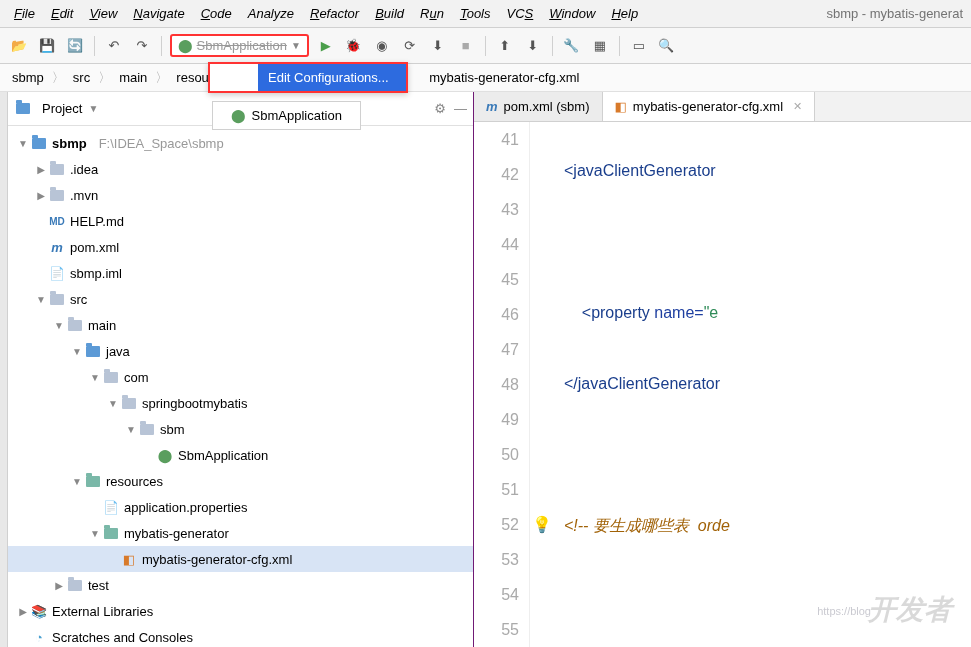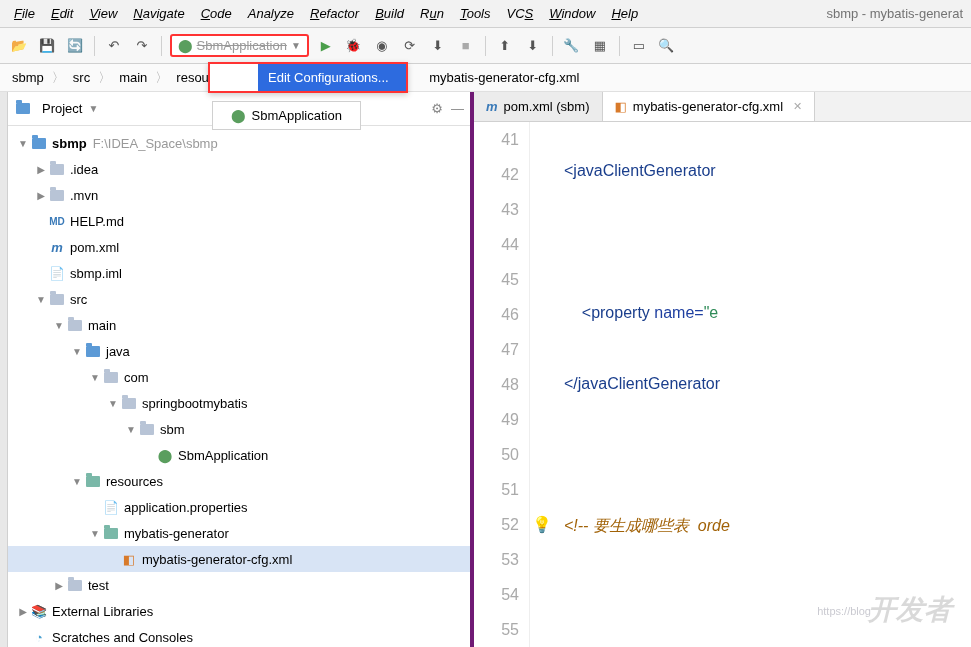--- a/index.html
+++ b/index.html
@@ -21,33 +21,33 @@
 .red-box { border: 2px solid #ff3333; padding: 2px 6px; }
 
 .breadcrumb { display: flex; align-items: center; height: 28px; background: #fafafa; border-bottom: 1px solid #e0e0e0; padding: 0 8px; gap: 4px; }
 .crumb { padding: 2px 4px; }
 .crumb-sep { color: #aaa; }
 
 .main { display: flex; height: calc(647px - 28px - 36px - 28px); }
 
 .left-gutter { width: 8px; background: #e8e8e8; border-right: 1px solid #d0d0d0; writing-mode: vertical-rl; }
 
-.project-panel { width: 466px; display: flex; flex-direction: column; border-right: 4px solid #701a75; background: #fff; }
+.project-panel { width: 466px; display: flex; flex-direction: column; border-right: 1px solid #701a75; background: #fff; }
 .proj-header { display: flex; align-items: center; height: 34px; border-bottom: 1px solid #e0e0e0; padding: 0 6px; gap: 6px; }
 .proj-header .proj-title { font-weight: 500; }
 .proj-header .faux-tab { position: absolute; left: 212px; top: 101px; border: 1px solid #d0d0d0; background: #fff; padding: 6px 18px; display: flex; align-items: center; gap: 6px; }
 .proj-header-icons { margin-left: auto; display: flex; gap: 8px; color: #888; }
 
 .tree { flex: 1; overflow: auto; padding: 4px 0; }
 .tree-row { display: flex; align-items: center; height: 26px; padding-left: 8px; white-space: nowrap; }
 .tree-row.sel { background: #d8e4f5; }
 .tw { width: 18px; display: inline-block; }
 .arrow { width: 14px; color: #888; font-size: 10px; display: inline-flex; justify-content: center; }
 .ticon { width: 18px; height: 18px; display: inline-flex; align-items: center; justify-content: center; margin-right: 4px; }
-.tpath { color: #999; margin-left: 6px; }
+.tpath { color: #999; margin-left: 12px; }
 
 .folder-ic { background: #b8c4d6; width: 14px; height: 11px; border-radius: 1px; position: relative; }
 .folder-ic::before { content: ''; position: absolute; top: -3px; left: 0; width: 6px; height: 3px; background: #b8c4d6; border-radius: 1px 1px 0 0; }
 .folder-blue { background: #5c9ad6; } .folder-blue::before { background: #5c9ad6; }
 .folder-teal { background: #7ab8a8; } .folder-teal::before { background: #7ab8a8; }
 
 .editor-area { flex: 1; display: flex; flex-direction: column; overflow: hidden; }
 .edit-tabs { display: flex; height: 30px; background: #f2f2f2; border-bottom: 1px solid #d0d0d0; }
 .edit-tab { display: flex; align-items: center; gap: 6px; padding: 0 12px; border-right: 1px solid #d0d0d0; background: #ececec; }
 .edit-tab.active { background: #fff; }

